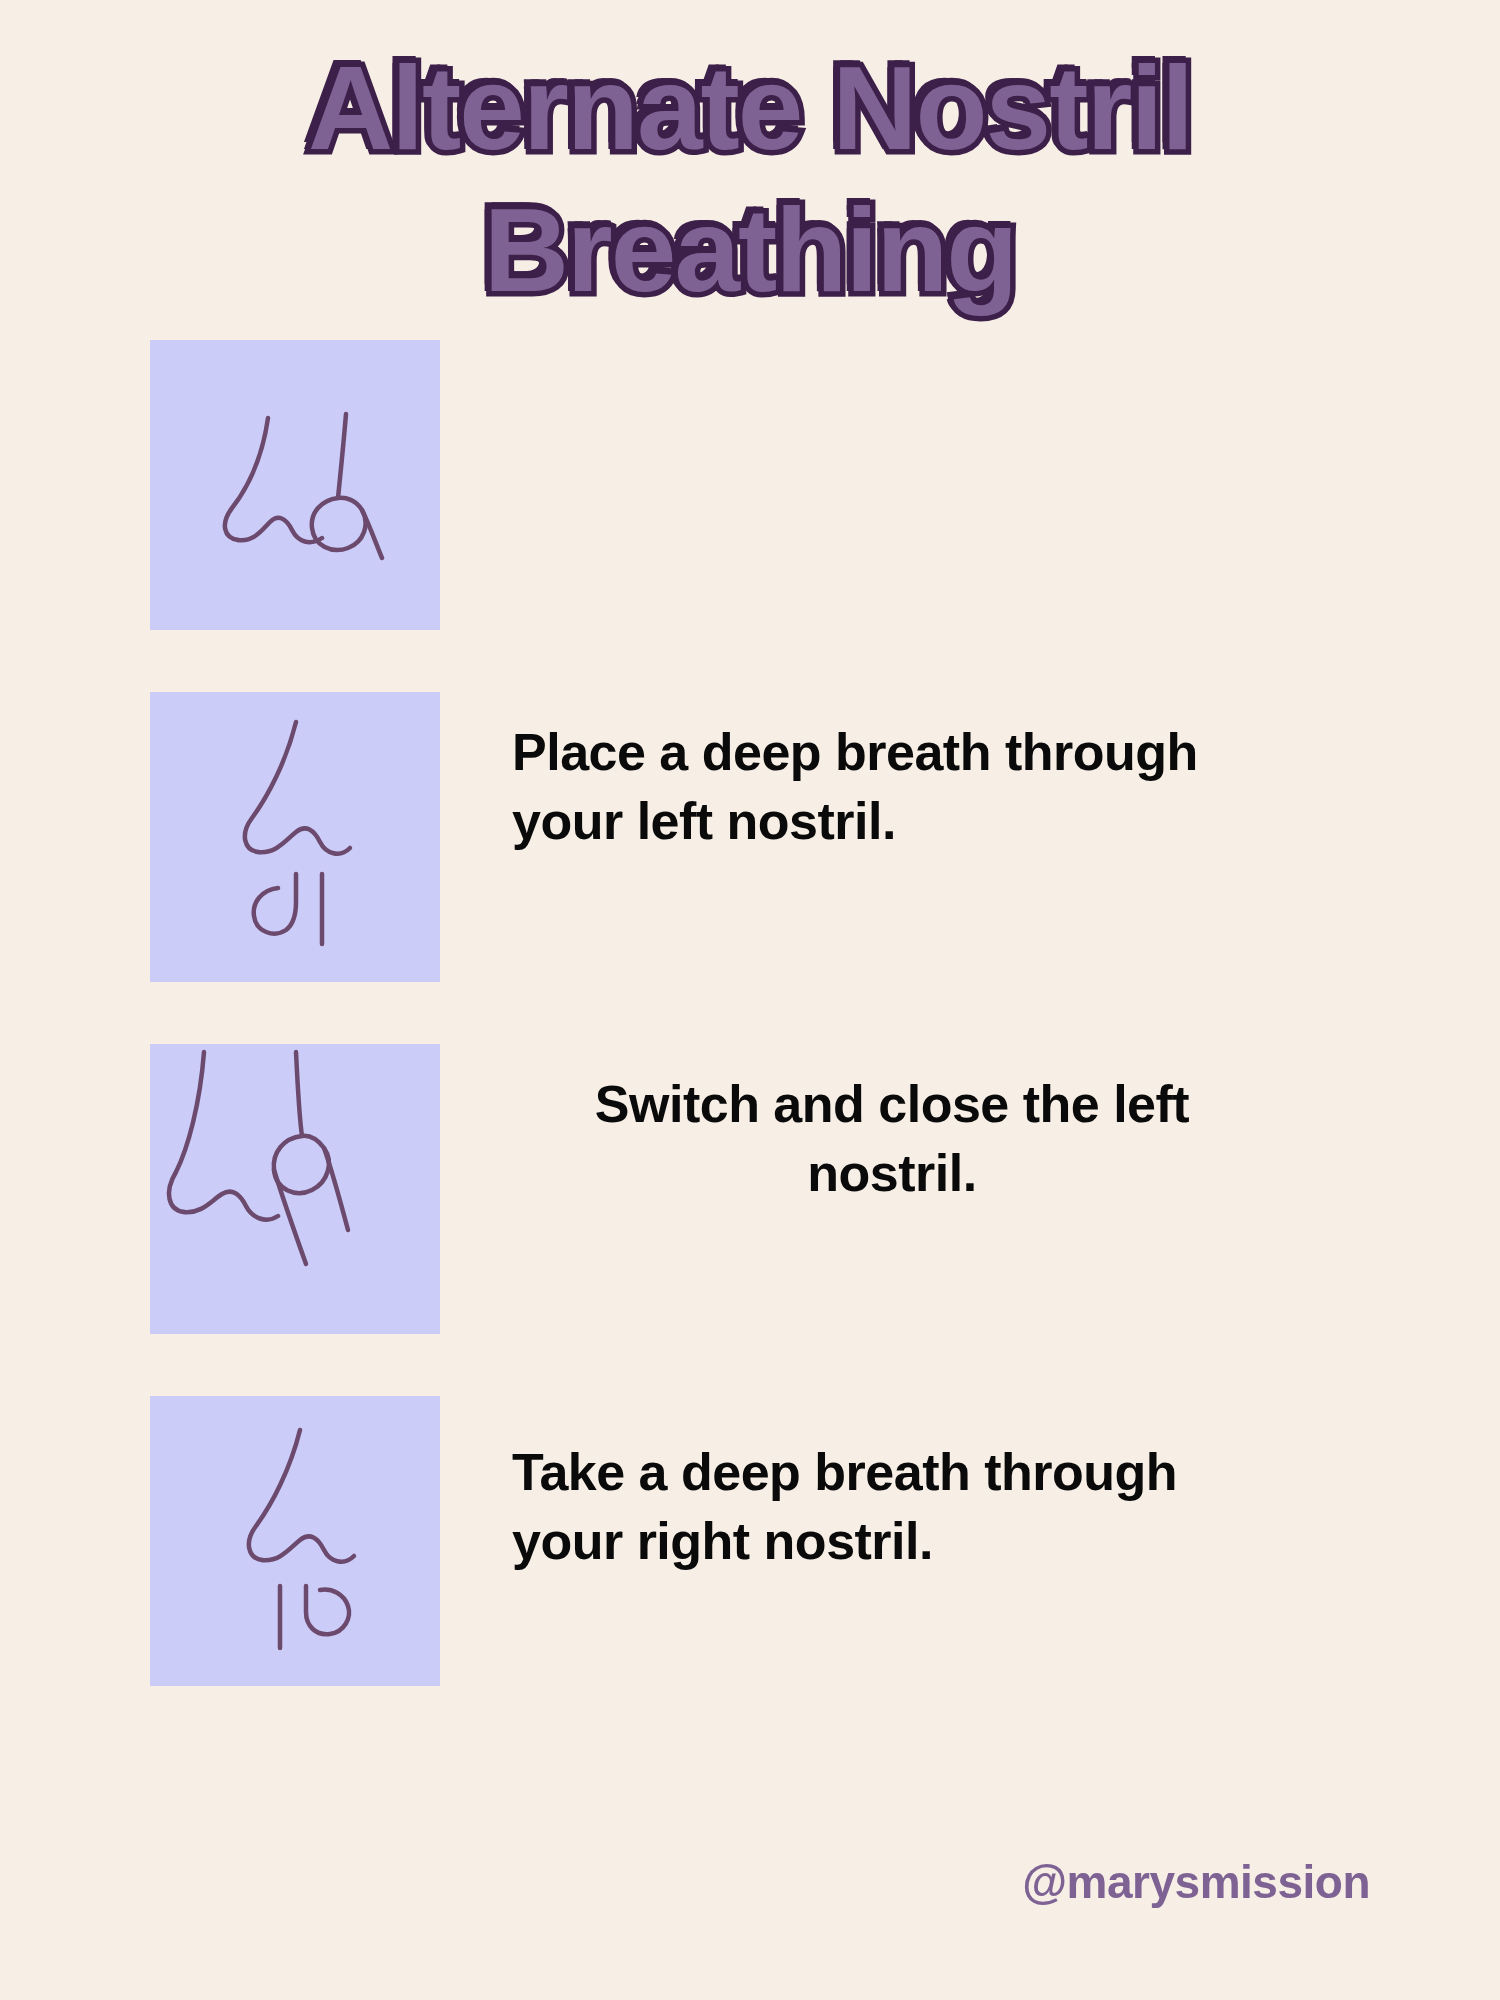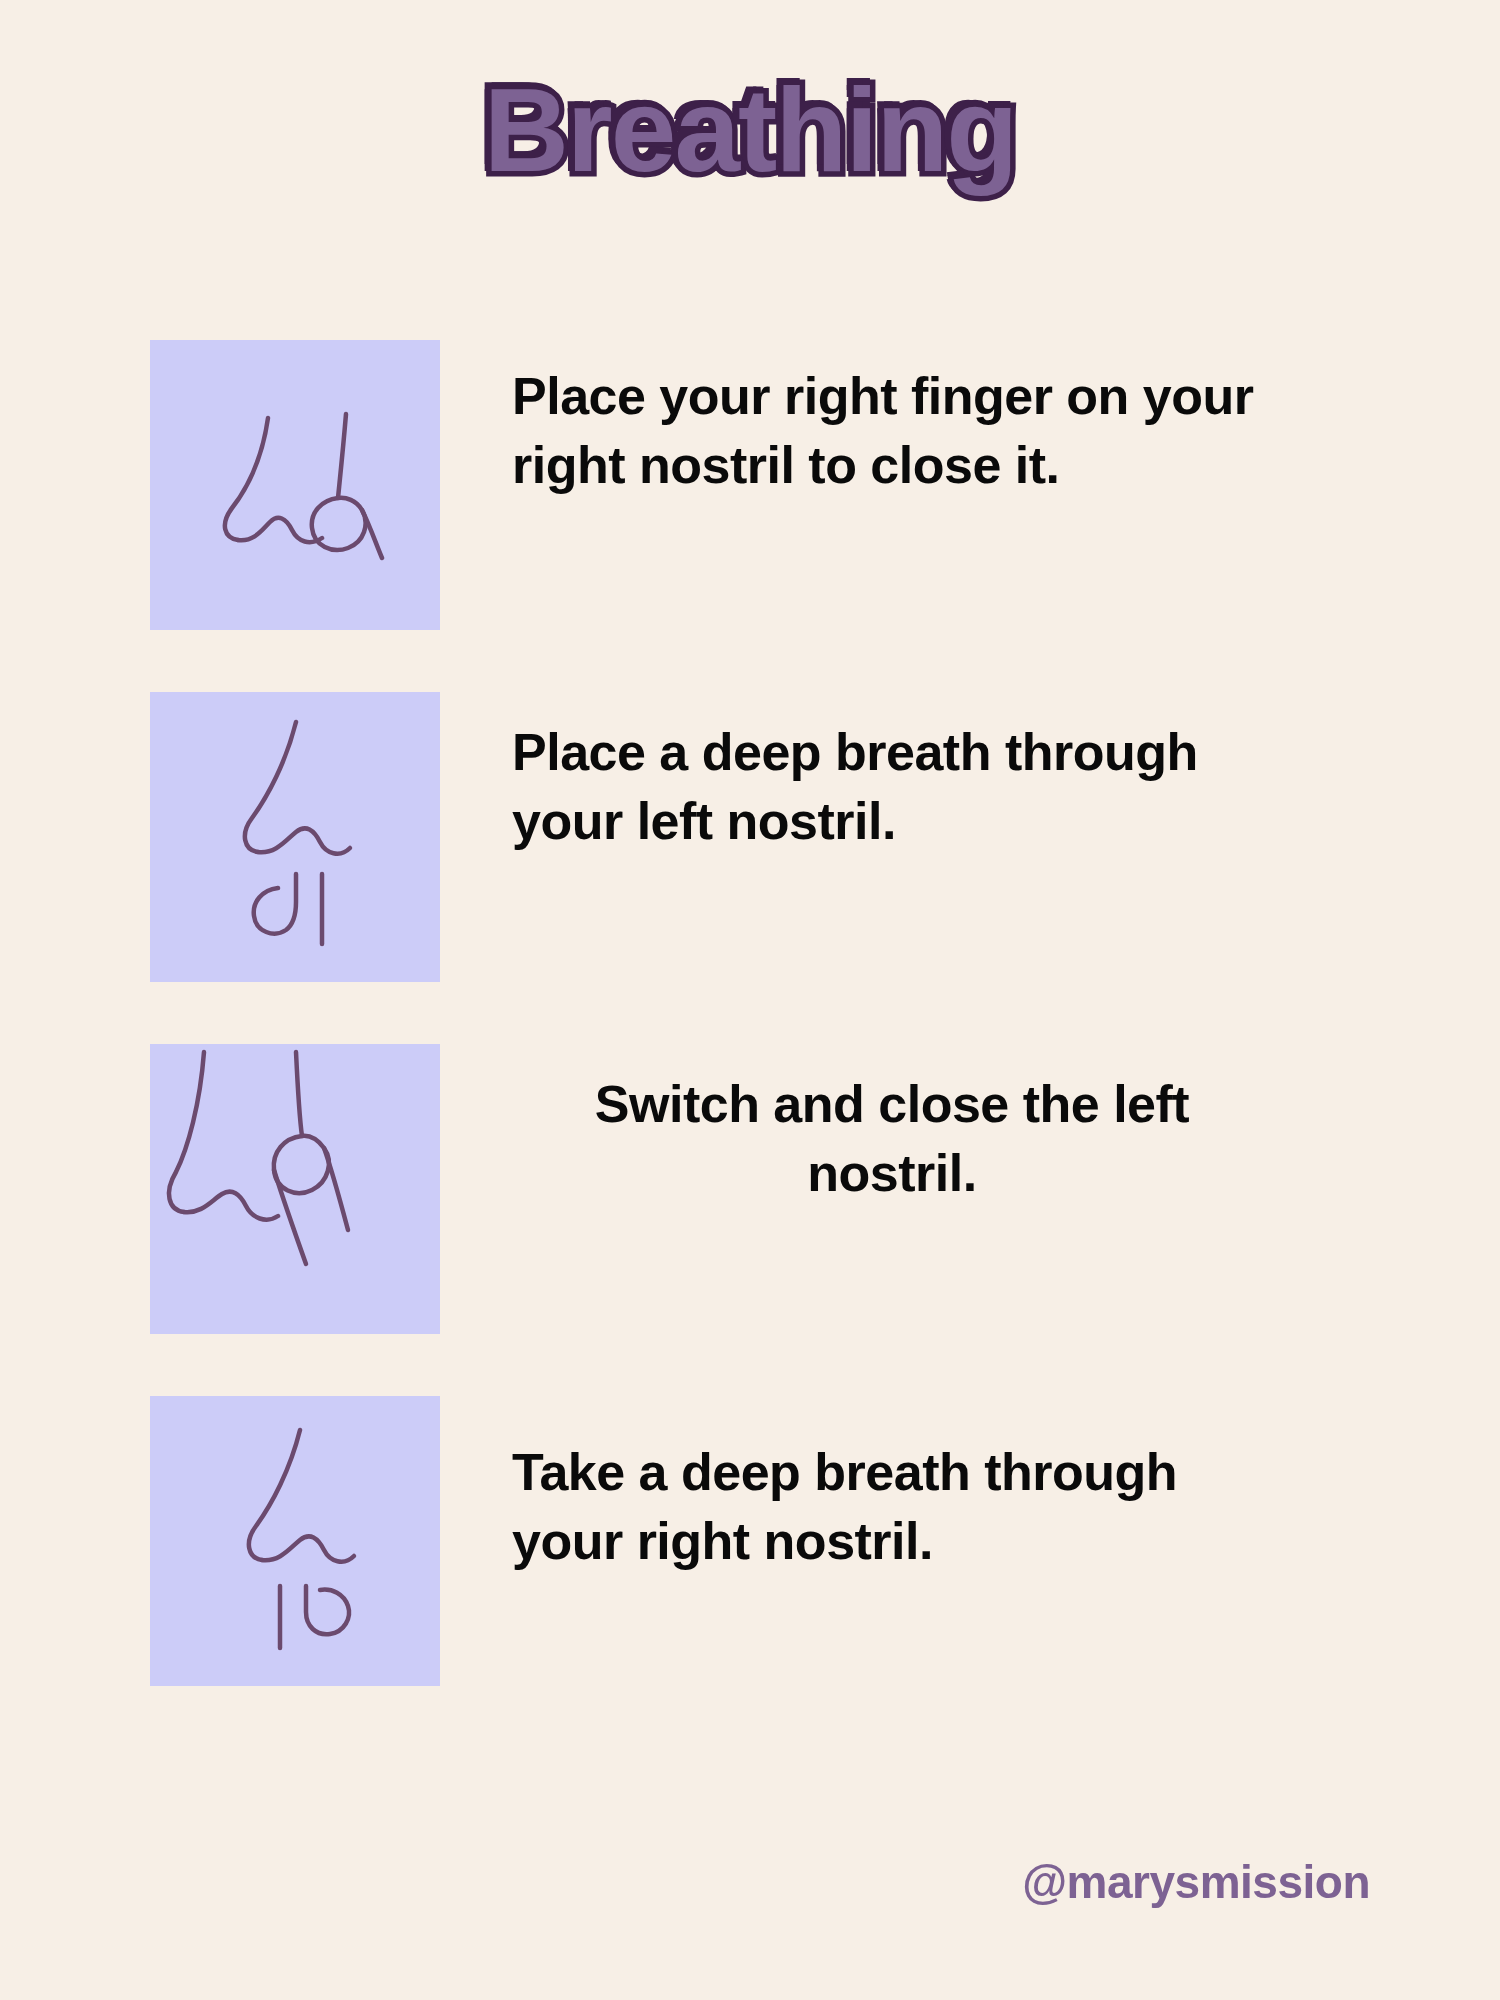--- a/index.html
+++ b/index.html
@@ -94,20 +94,21 @@
     font-weight: 700;
     font-size: 46px;
     letter-spacing: -0.5px;
     color: #7d6293;
   }
 </style>
 </head>
 <body>
 
 <div class="title-block">
+  <span class="title-line l1">Alternate Nostril</span>
   <span class="title-line l2">Breathing</span>
 </div>
 
 <div class="steps">
 
   <div class="step-row row1">
     <div class="tile">
       <svg viewBox="0 0 290 290" xmlns="http://www.w3.org/2000/svg">
         <g fill="none" stroke="#6b4a6e" stroke-width="4.5" stroke-linecap="round" stroke-linejoin="round">
 
@@ -118,21 +119,20 @@
 
           <path d="M196 74 C193 110 190 138 188 158"></path>
 
           <path d="M188 158 C172 160 160 172 162 188 C164 206 182 214 198 208
                    C214 202 220 184 212 170 C206 160 196 157 188 158 Z"></path>
 
           <path d="M212 170 C220 186 226 204 232 218"></path>
         </g>
       </svg>
     </div>
-    <div class="step-text">Place your right finger on your right nostril to close it.</div>
   </div>
 
   <div class="step-row row2">
     <div class="tile">
       <svg viewBox="0 0 290 290" xmlns="http://www.w3.org/2000/svg">
         <g fill="none" stroke="#6b4a6e" stroke-width="4.5" stroke-linecap="round" stroke-linejoin="round">
 
           <path d="M146 30 C136 70 118 104 102 126 C90 142 94 158 108 160"></path>
 
           <path d="M108 160 C126 162 136 148 146 140 C156 132 164 138 170 150

